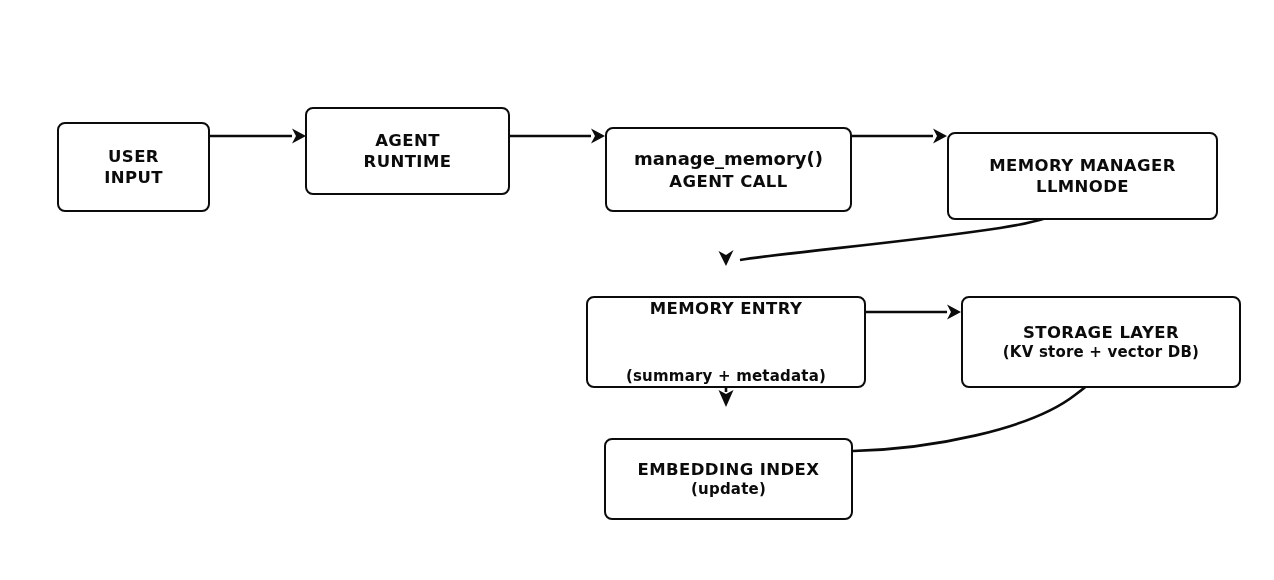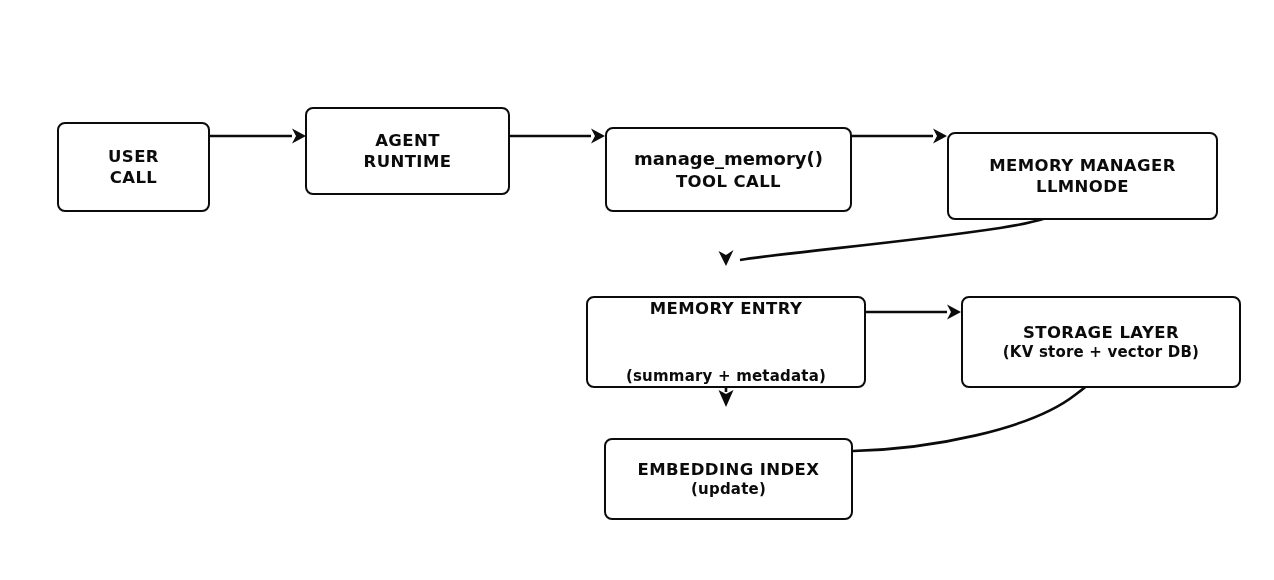--- a/index.html
+++ b/index.html
@@ -108,31 +108,31 @@
     </g>
 
     <g>
       <path class="edge-path" d="M 853 451 C 930 449, 1030 430, 1075 395 C 1090 384, 1098 376, 1102 370"></path>
       <path class="arrow-head" d="M 1095 378 L 1105 362 L 1110 380 L 1103 374 Z"></path>
     </g>
   </svg>
 
   <div class="node" style="left:57px; top:90px; width:153px; height:90px;">
     <div class="line-main">USER</div>
-    <div class="line-main">CALL</div>
+    <div class="line-main">INPUT</div>
   </div>
 
   <div class="node" style="left:305px; top:75px; width:205px; height:88px;">
     <div class="line-main">AGENT</div>
     <div class="line-main">RUNTIME</div>
   </div>
 
   <div class="node" style="left:605px; top:95px; width:247px; height:85px;">
     <div class="line-code">manage_memory()</div>
-    <div class="line-main">TOOL CALL</div>
+    <div class="line-main">AGENT CALL</div>
   </div>
 
   <div class="node" style="left:947px; top:100px; width:271px; height:88px;">
     <div class="line-main">MEMORY MANAGER</div>
     <div class="line-main">LLMNODE</div>
   </div>
 
   <div class="node" style="left:586px; top:264px; width:280px; height:92px;justify-content:space-between;">
     <div class="line-main">MEMORY ENTRY</div>
     <div class="line-sub">(summary + metadata)</div>

